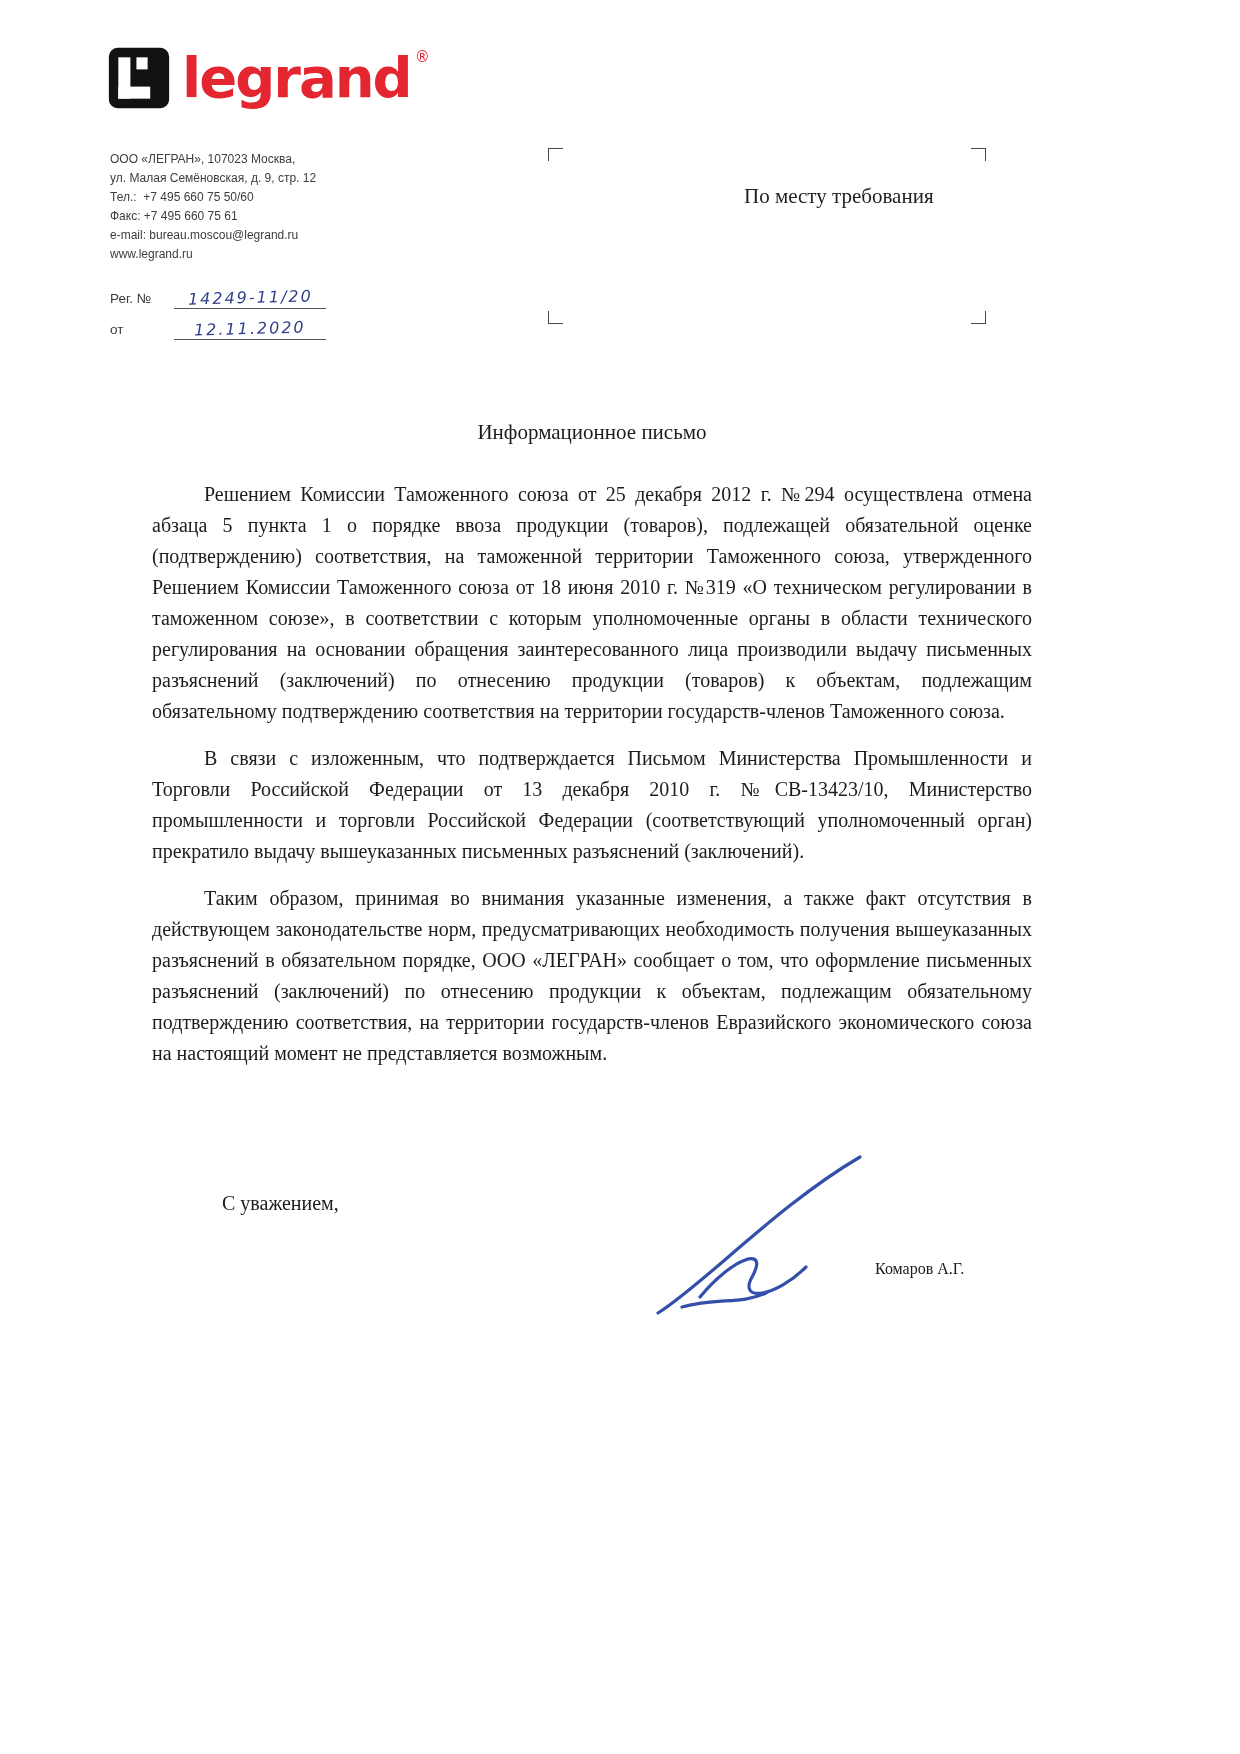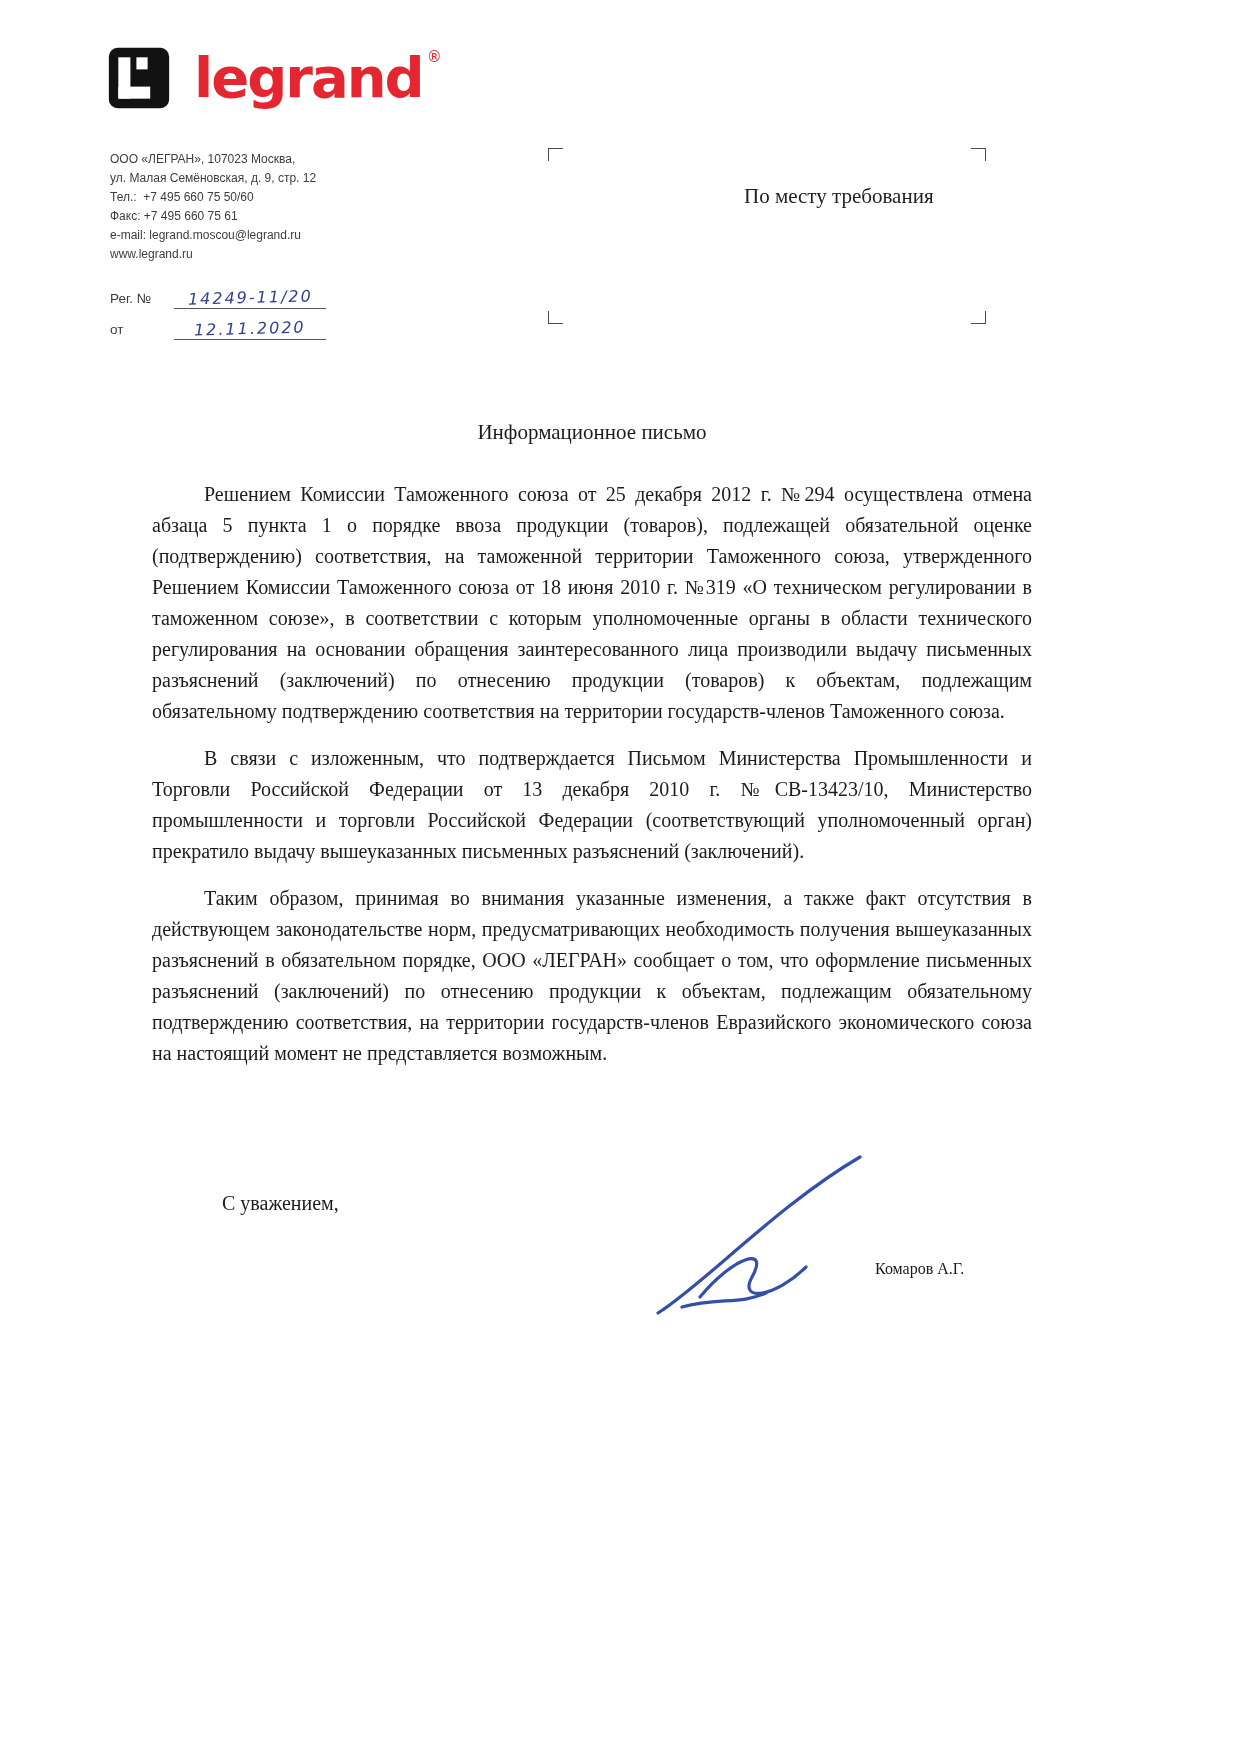--- a/index.html
+++ b/index.html
@@ -16,21 +16,21 @@
   
   .logo { position: absolute; left: 108px; top: 44px; display: flex; align-items: flex-start; }
   .logo-mark { width: 62px; height: 68px; display: block; }
   .logo-word {
     font-family: "DejaVu Sans", sans-serif;
     font-weight: bold;
     font-size: 56px;
     line-height: 68px;
     color: #e32630;
     letter-spacing: -2px;
-    margin-left: 24px;
+    margin-left: 12px;
   }
   .logo-reg {
     font-family: "DejaVu Sans", sans-serif;
     font-size: 15px;
     color: #e32630;
     margin-left: 4px;
     margin-top: 4px;
   }
 
   
@@ -105,21 +105,21 @@
     </svg>
     <span class="logo-word">legrand</span>
     <span class="logo-reg">®</span>
   </div>
 
   <div class="company-info">
     <div>ООО «ЛЕГРАН», 107023 Москва,</div>
     <div>ул. Малая Семёновская, д. 9, стр. 12</div>
     <div>Тел.:  +7 495 660 75 50/60</div>
     <div>Факс: +7 495 660 75 61</div>
-    <div>e-mail: legrand.moscou@legrand.ru</div>
+    <div>e-mail: bureau.moscou@legrand.ru</div>
     <div>www.legrand.ru</div>
   </div>
 
   <div class="address-window">
     <span class="corner tl"></span>
     <span class="corner tr"></span>
     <span class="corner bl"></span>
     <span class="corner br"></span>
     <span class="recipient">По месту требования</span>
   </div>

